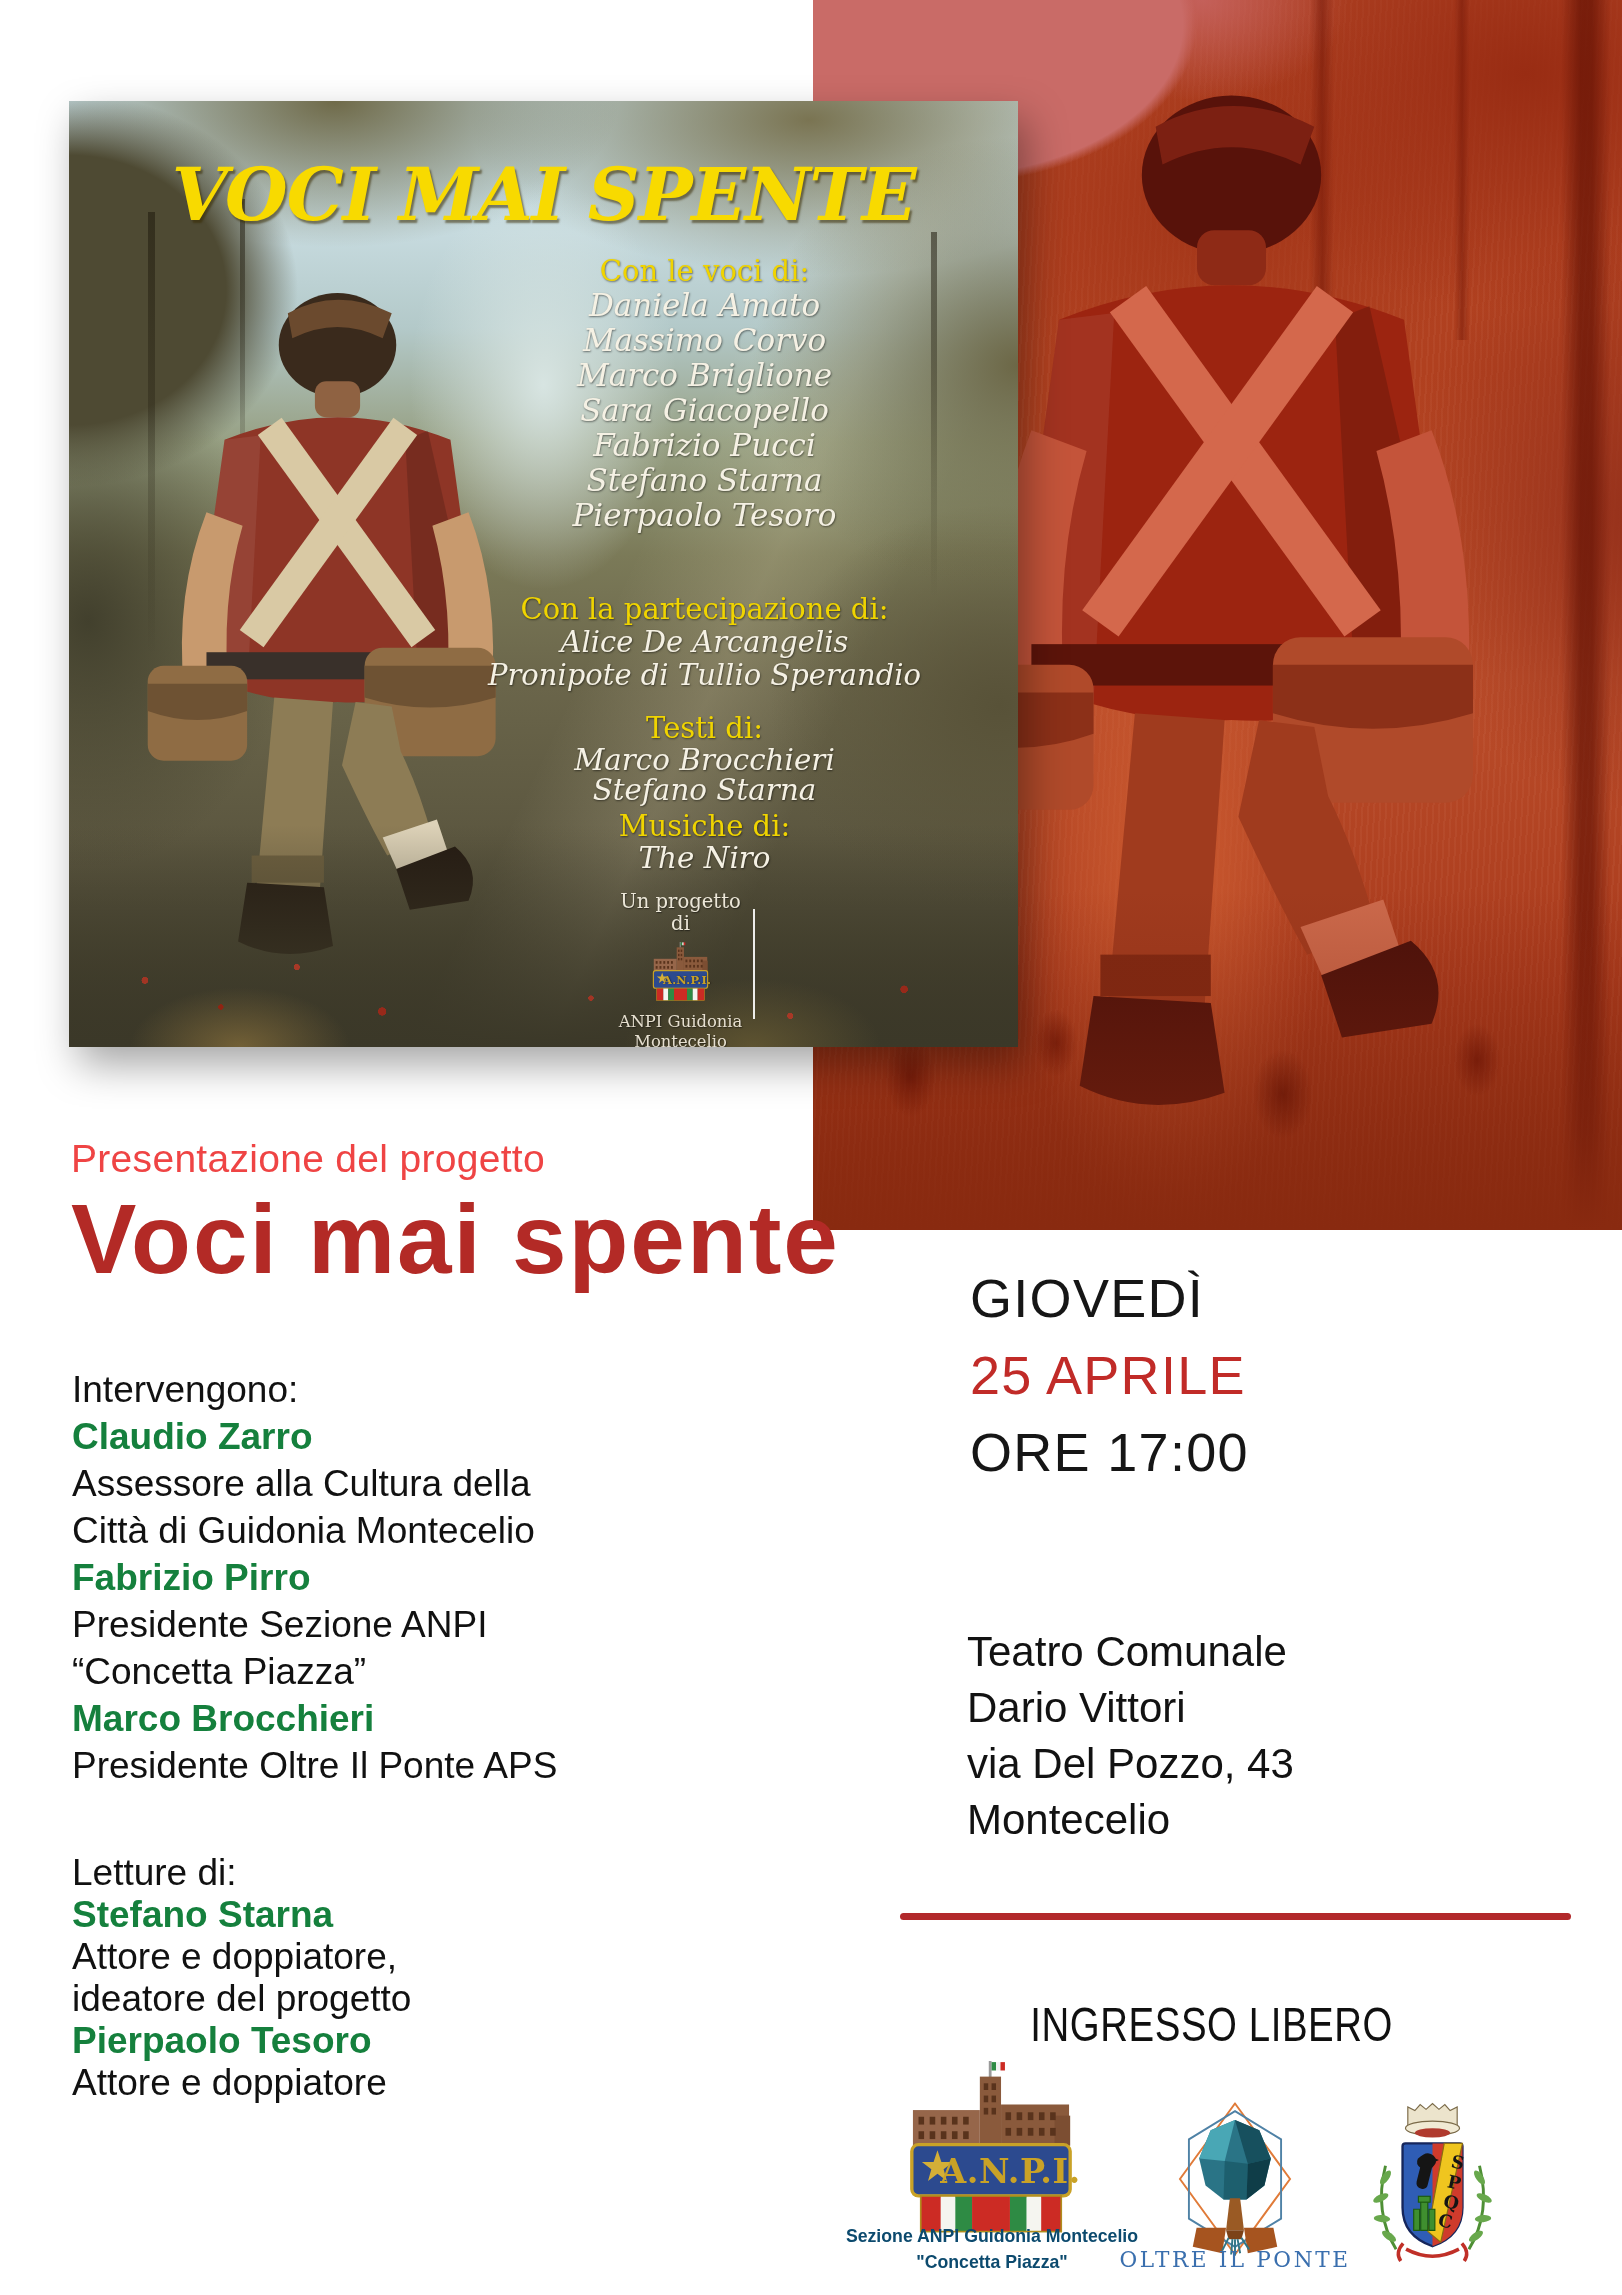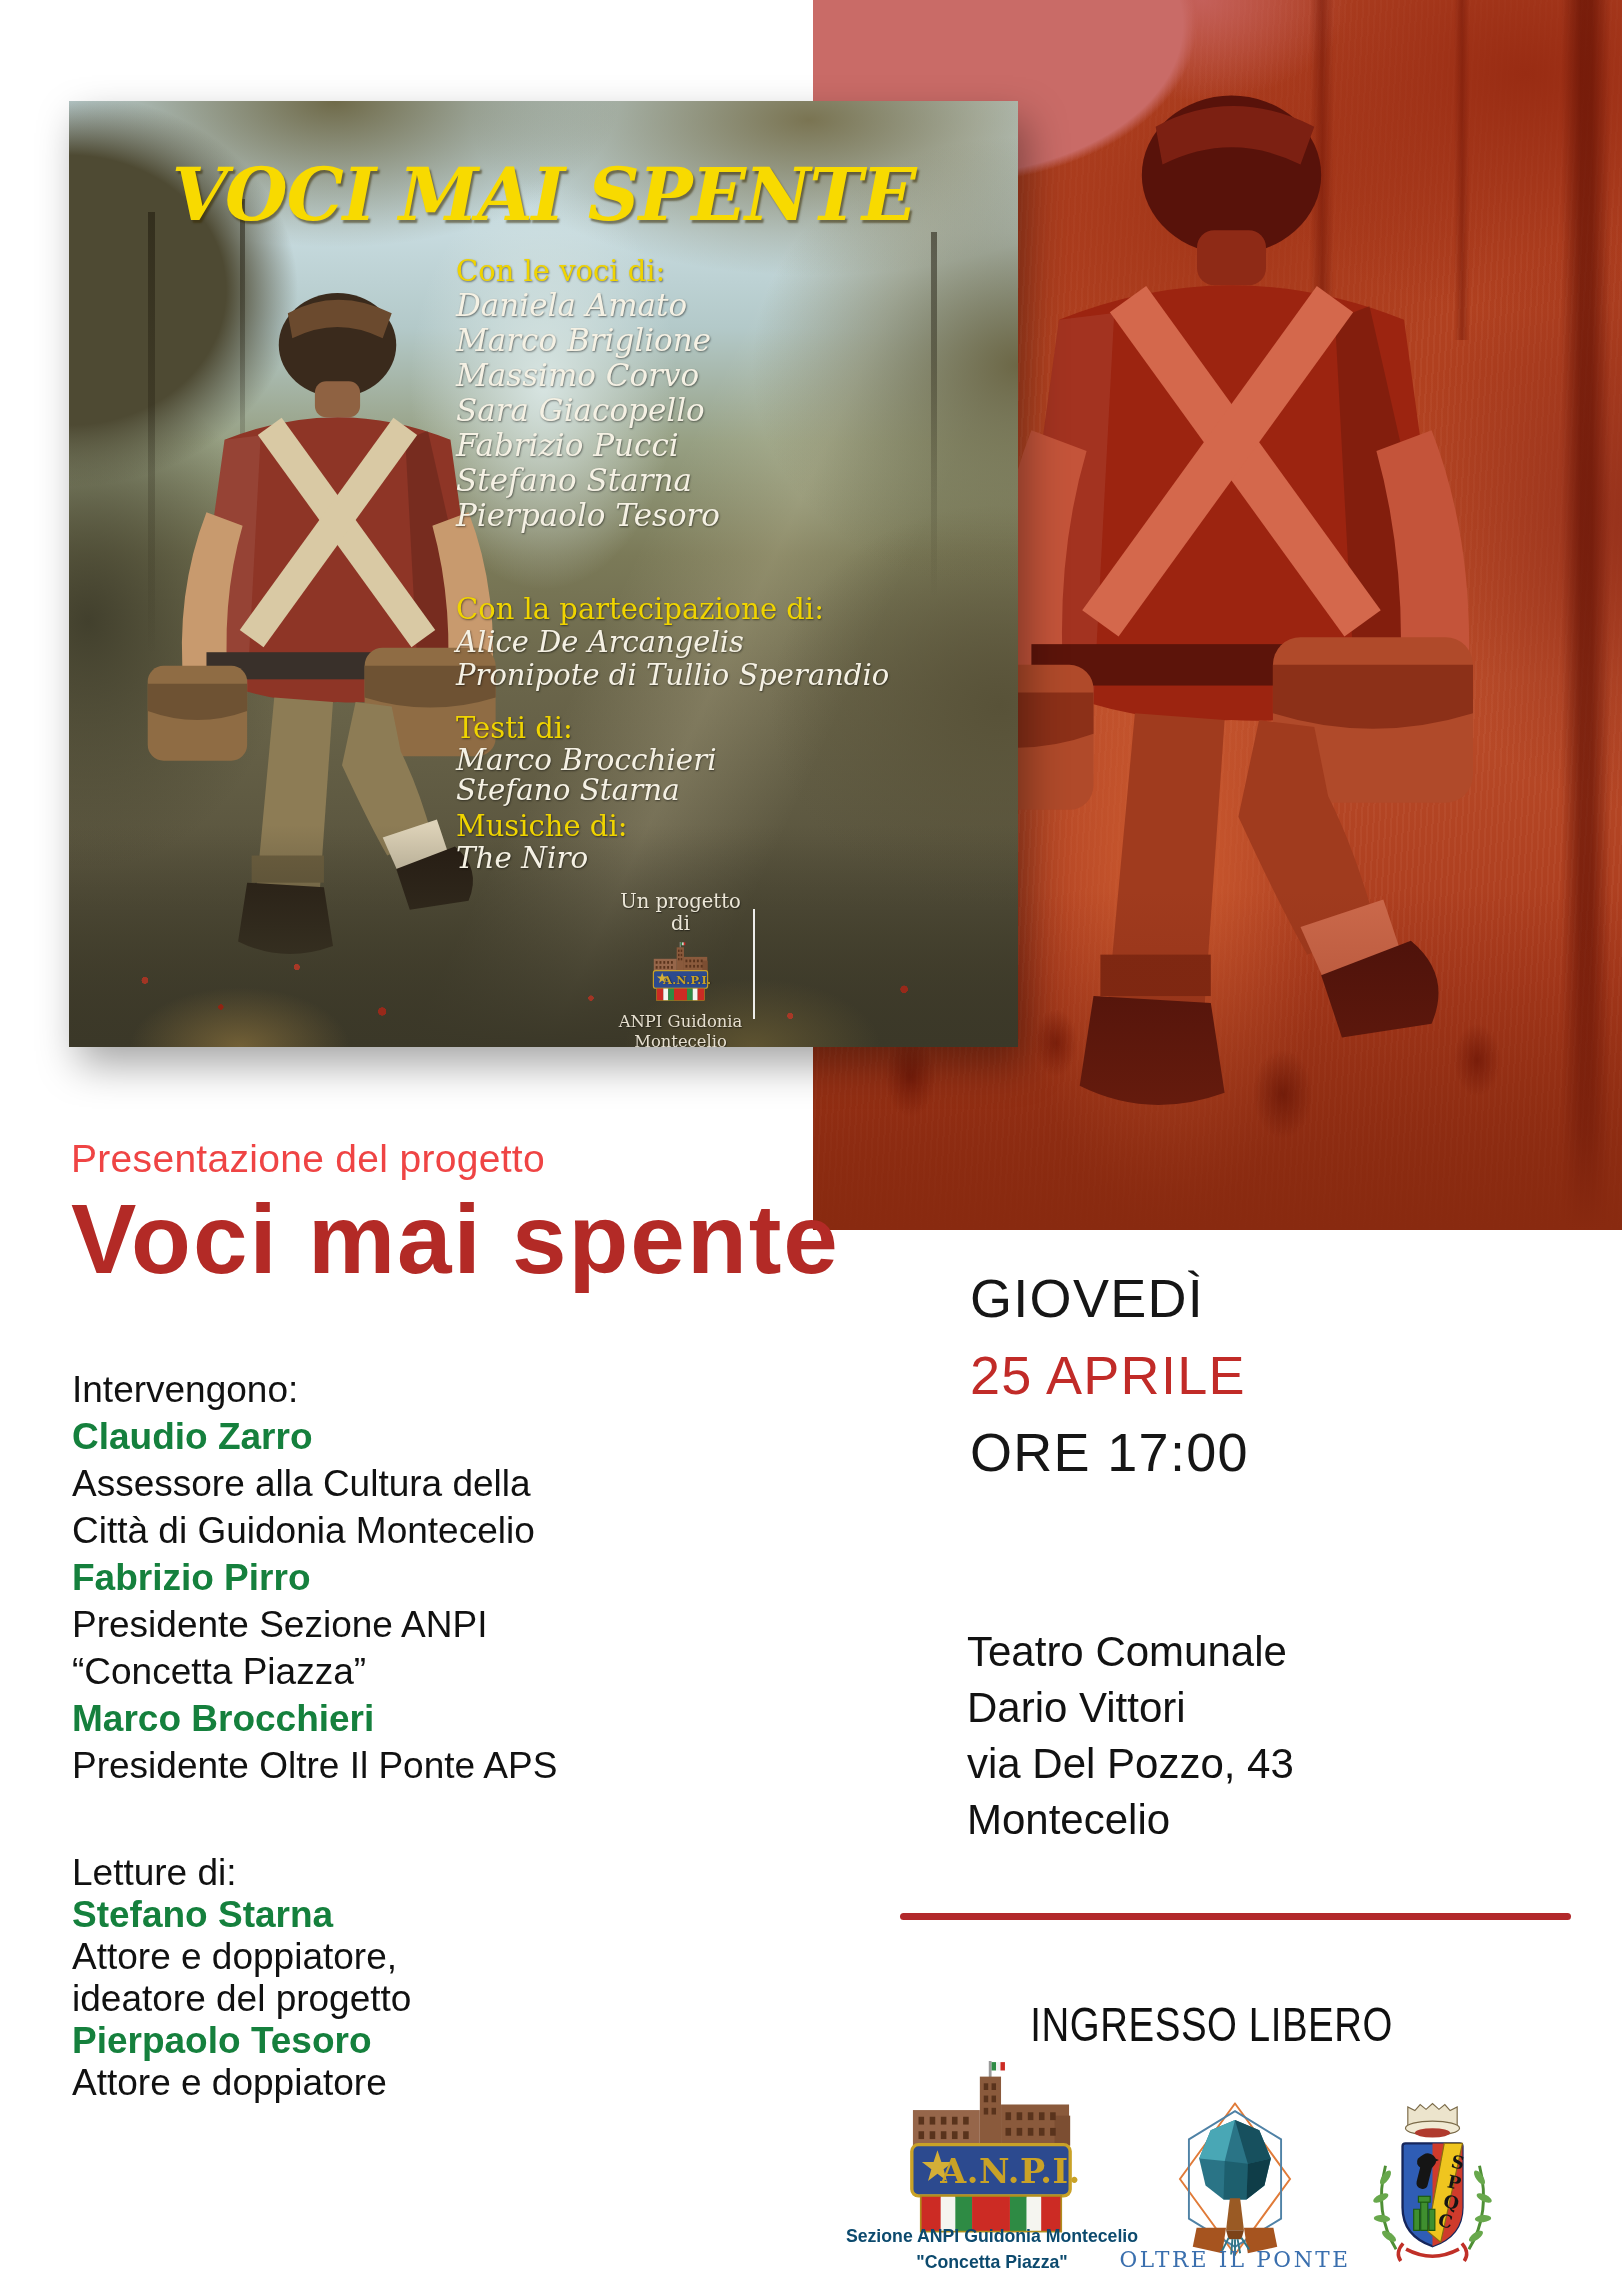--- a/index.html
+++ b/index.html
@@ -69,21 +69,21 @@
     --pants-d:#6e6040;--sock:#ddd2b8;--boot:#241a12;}
   .red-man{left:39px;top:85px;width:759px;height:1139px;
     --hair:#58120a;--hair-hi:#7c2012;--skin:#c4543a;--skin-d:#8e2a16;--shirt:#9c2410;
     --strap:#d4684c;--belt:#5c140a;--bag:#b04a2a;--bag-d:#8c3018;--pants:#a03b1e;
     --pants-d:#7e2812;--sock:#cc6a4c;--boot:#48100a;}
 
   .poster-title{position:absolute;left:0;right:0;top:51px;margin:0;text-align:center;
     font-family:"DejaVu Serif", serif;font-style:italic;font-weight:bold;font-size:72px;
     letter-spacing:-1.3px;color:#f8da00;text-shadow:2px 2.6px 2px rgba(55,42,0,.55);}
 
-  .credits{position:absolute;right:65px;top:154px;width:497px;text-align:left;
+  .credits{position:absolute;right:65px;top:154px;width:497px;text-align:center;
     font-family:"DejaVu Serif", serif;color:#f5f1e4;text-shadow:0.7px 1.3px 2px rgba(0,0,0,.5);}
   .c-label{font-size:29px;line-height:33px;color:#f0d400}
   .c-name{font-style:italic;font-size:31px;line-height:35px}
   .c-name.sm{font-size:29px;line-height:33px}
   .c-name.ts{font-size:29.4px;line-height:30px}
   .gap-lg{margin-top:60px}
   .gap-md{margin-top:19.6px}
   .gap-sm{margin-top:5.2px}
 
   .p-footer{position:absolute;left:471px;top:790px;width:445px;height:151px;
@@ -292,22 +292,22 @@
   <svg class="man poster-man" viewBox="0 0 220 330">
       <use href="#sym-man"></use>
     </svg>
   <div class="poster-flora"></div>
 
   <h1 class="poster-title">VOCI MAI SPENTE</h1>
 
   <div class="credits">
     <div class="c-label">Con le voci di:</div>
     <div class="c-name">Daniela Amato</div>
+    <div class="c-name">Massimo Corvo</div>
     <div class="c-name">Marco Briglione</div>
-    <div class="c-name">Massimo Corvo</div>
     <div class="c-name">Sara Giacopello</div>
     <div class="c-name">Fabrizio Pucci</div>
     <div class="c-name">Stefano Starna</div>
     <div class="c-name">Pierpaolo Tesoro</div>
     <div class="c-label gap-lg">Con la partecipazione di:</div>
     <div class="c-name sm">Alice De Arcangelis</div>
     <div class="c-name sm">Pronipote di Tullio Sperandio</div>
     <div class="c-label gap-md">Testi di:</div>
     <div class="c-name ts">Marco Brocchieri</div>
     <div class="c-name ts">Stefano Starna</div>

